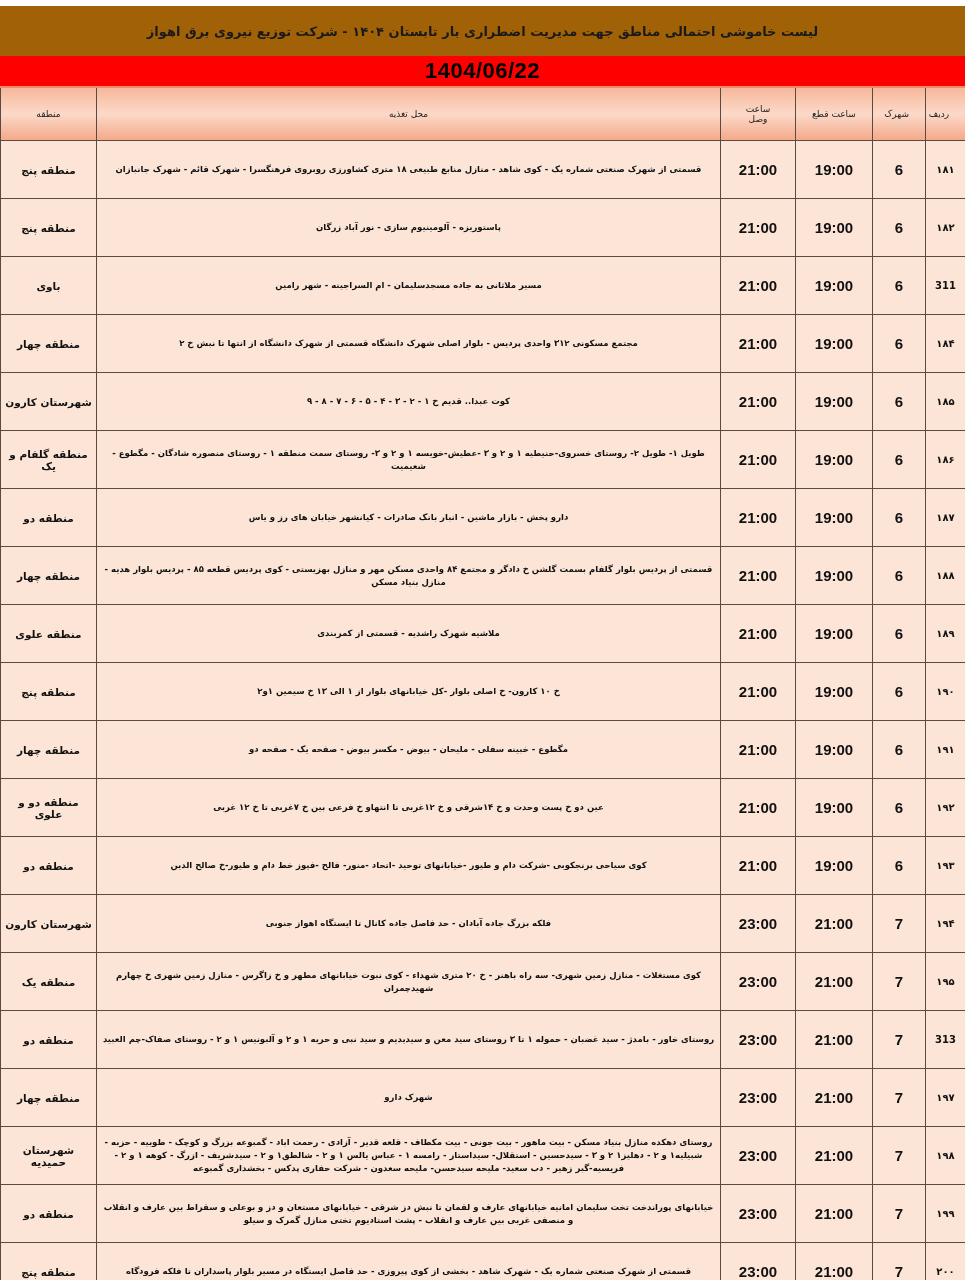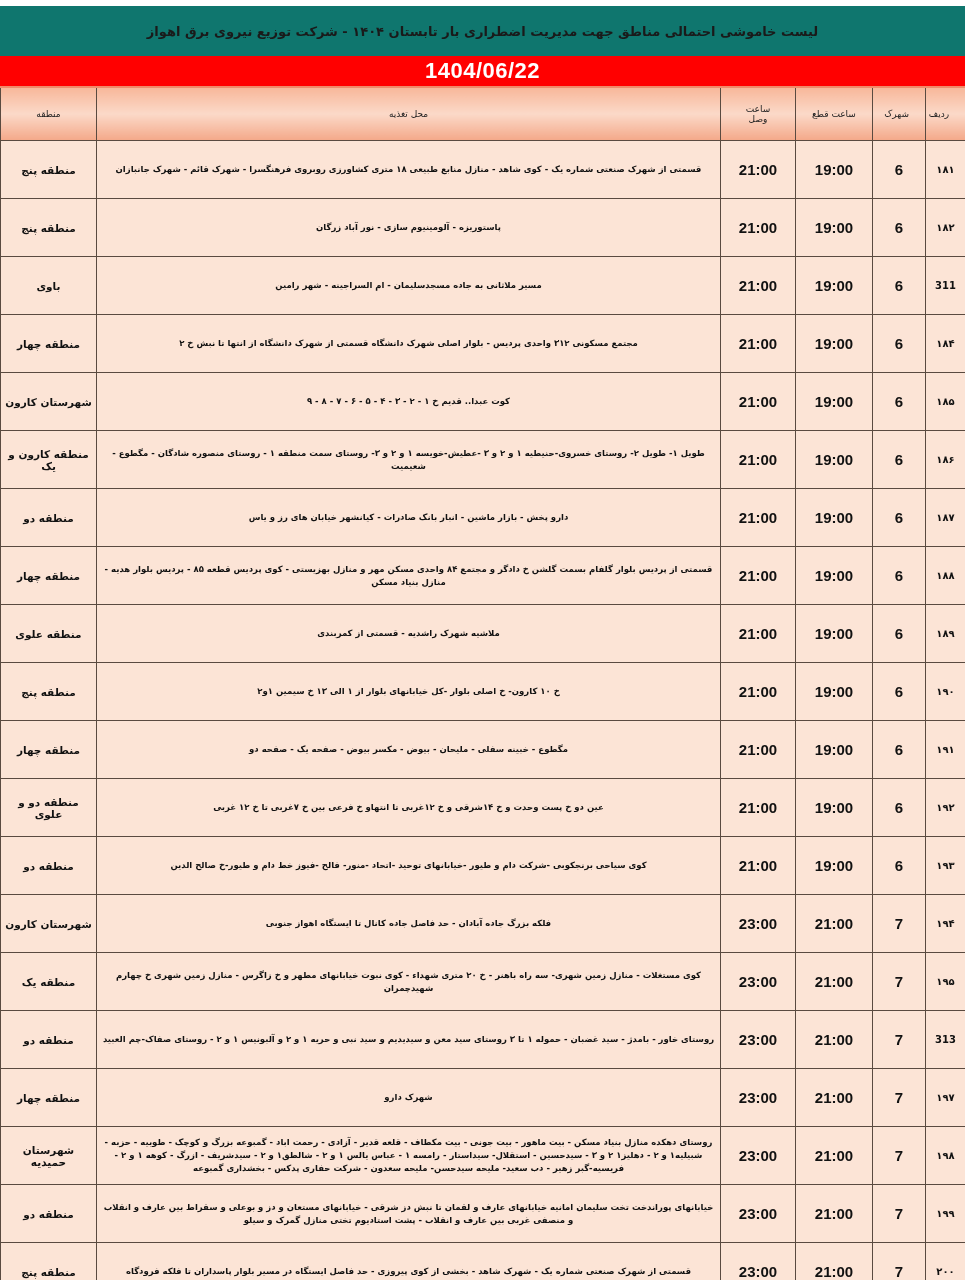--- a/index.html
+++ b/index.html
@@ -4,32 +4,32 @@
 <style>
   html, body { margin: 0; padding: 0; }
   body {
     width: 965px; height: 1280px; overflow: hidden;
     background: #ffffff;
     font-family: "DejaVu Sans", sans-serif;
     position: relative;
   }
   .title-bar {
     position: absolute; left: 0; top: 6px; width: 965px; height: 50px;
-    background: #0f766e;
+    background: #a16207;
     border-bottom: 1px solid #e0c200;
     display: flex; align-items: center; justify-content: center;
     font-size: 13px; font-weight: bold; color: #1a1a1a;
     direction: rtl;
   }
   .date-bar {
     position: absolute; left: 0; top: 56px; width: 965px; height: 30px;
     background: #ff0000;
     display: flex; align-items: center; justify-content: center;
     font-family: "Liberation Sans", sans-serif;
-    font-size: 22px; font-weight: bold; color: #ffffff;
+    font-size: 22px; font-weight: bold; color: #000000;
     letter-spacing: 0.5px;
   }
   table {
     position: absolute; left: 0; top: 86px;
     width: 965px; border-collapse: collapse; table-layout: fixed;
     direction: rtl;
   }
   th {
     height: 20px; font-size: 9px; font-weight: normal; color: #222;
     background: linear-gradient(to bottom, #f7b79a 0%, #fbd9c8 50%, #f4a98a 100%);
@@ -123,21 +123,21 @@
         <td class="time">21:00</td>
         <td class="desc">کوت عبدا.. قدیم خ ۱ - ۲ - ۳ - ۴ - ۵ - ۶ - ۷ - ۸ - ۹</td>
         <td class="region">شهرستان کارون</td>
       </tr>
       <tr>
         <td class="row-num">۱۸۶</td>
         <td class="block">6</td>
         <td class="time">19:00</td>
         <td class="time">21:00</td>
         <td class="desc">طویل ۱- طویل ۲- روستای خسروی-حنیطیه ۱ و ۲ و ۳ -عطیش-خویسه ۱ و ۲ و ۳- روستای سمت منطقه ۱ - روستای منصوره شادگان - مگطوع - شعیمیت</td>
-        <td class="region">منطقه کارون و یک</td>
+        <td class="region">منطقه گلفام و یک</td>
       </tr>
       <tr>
         <td class="row-num">۱۸۷</td>
         <td class="block">6</td>
         <td class="time">19:00</td>
         <td class="time">21:00</td>
         <td class="desc">دارو پخش - بازار ماشین - انبار بانک صادرات - کیانشهر خیابان های رز و یاس</td>
         <td class="region">منطقه دو</td>
       </tr>
       <tr>

